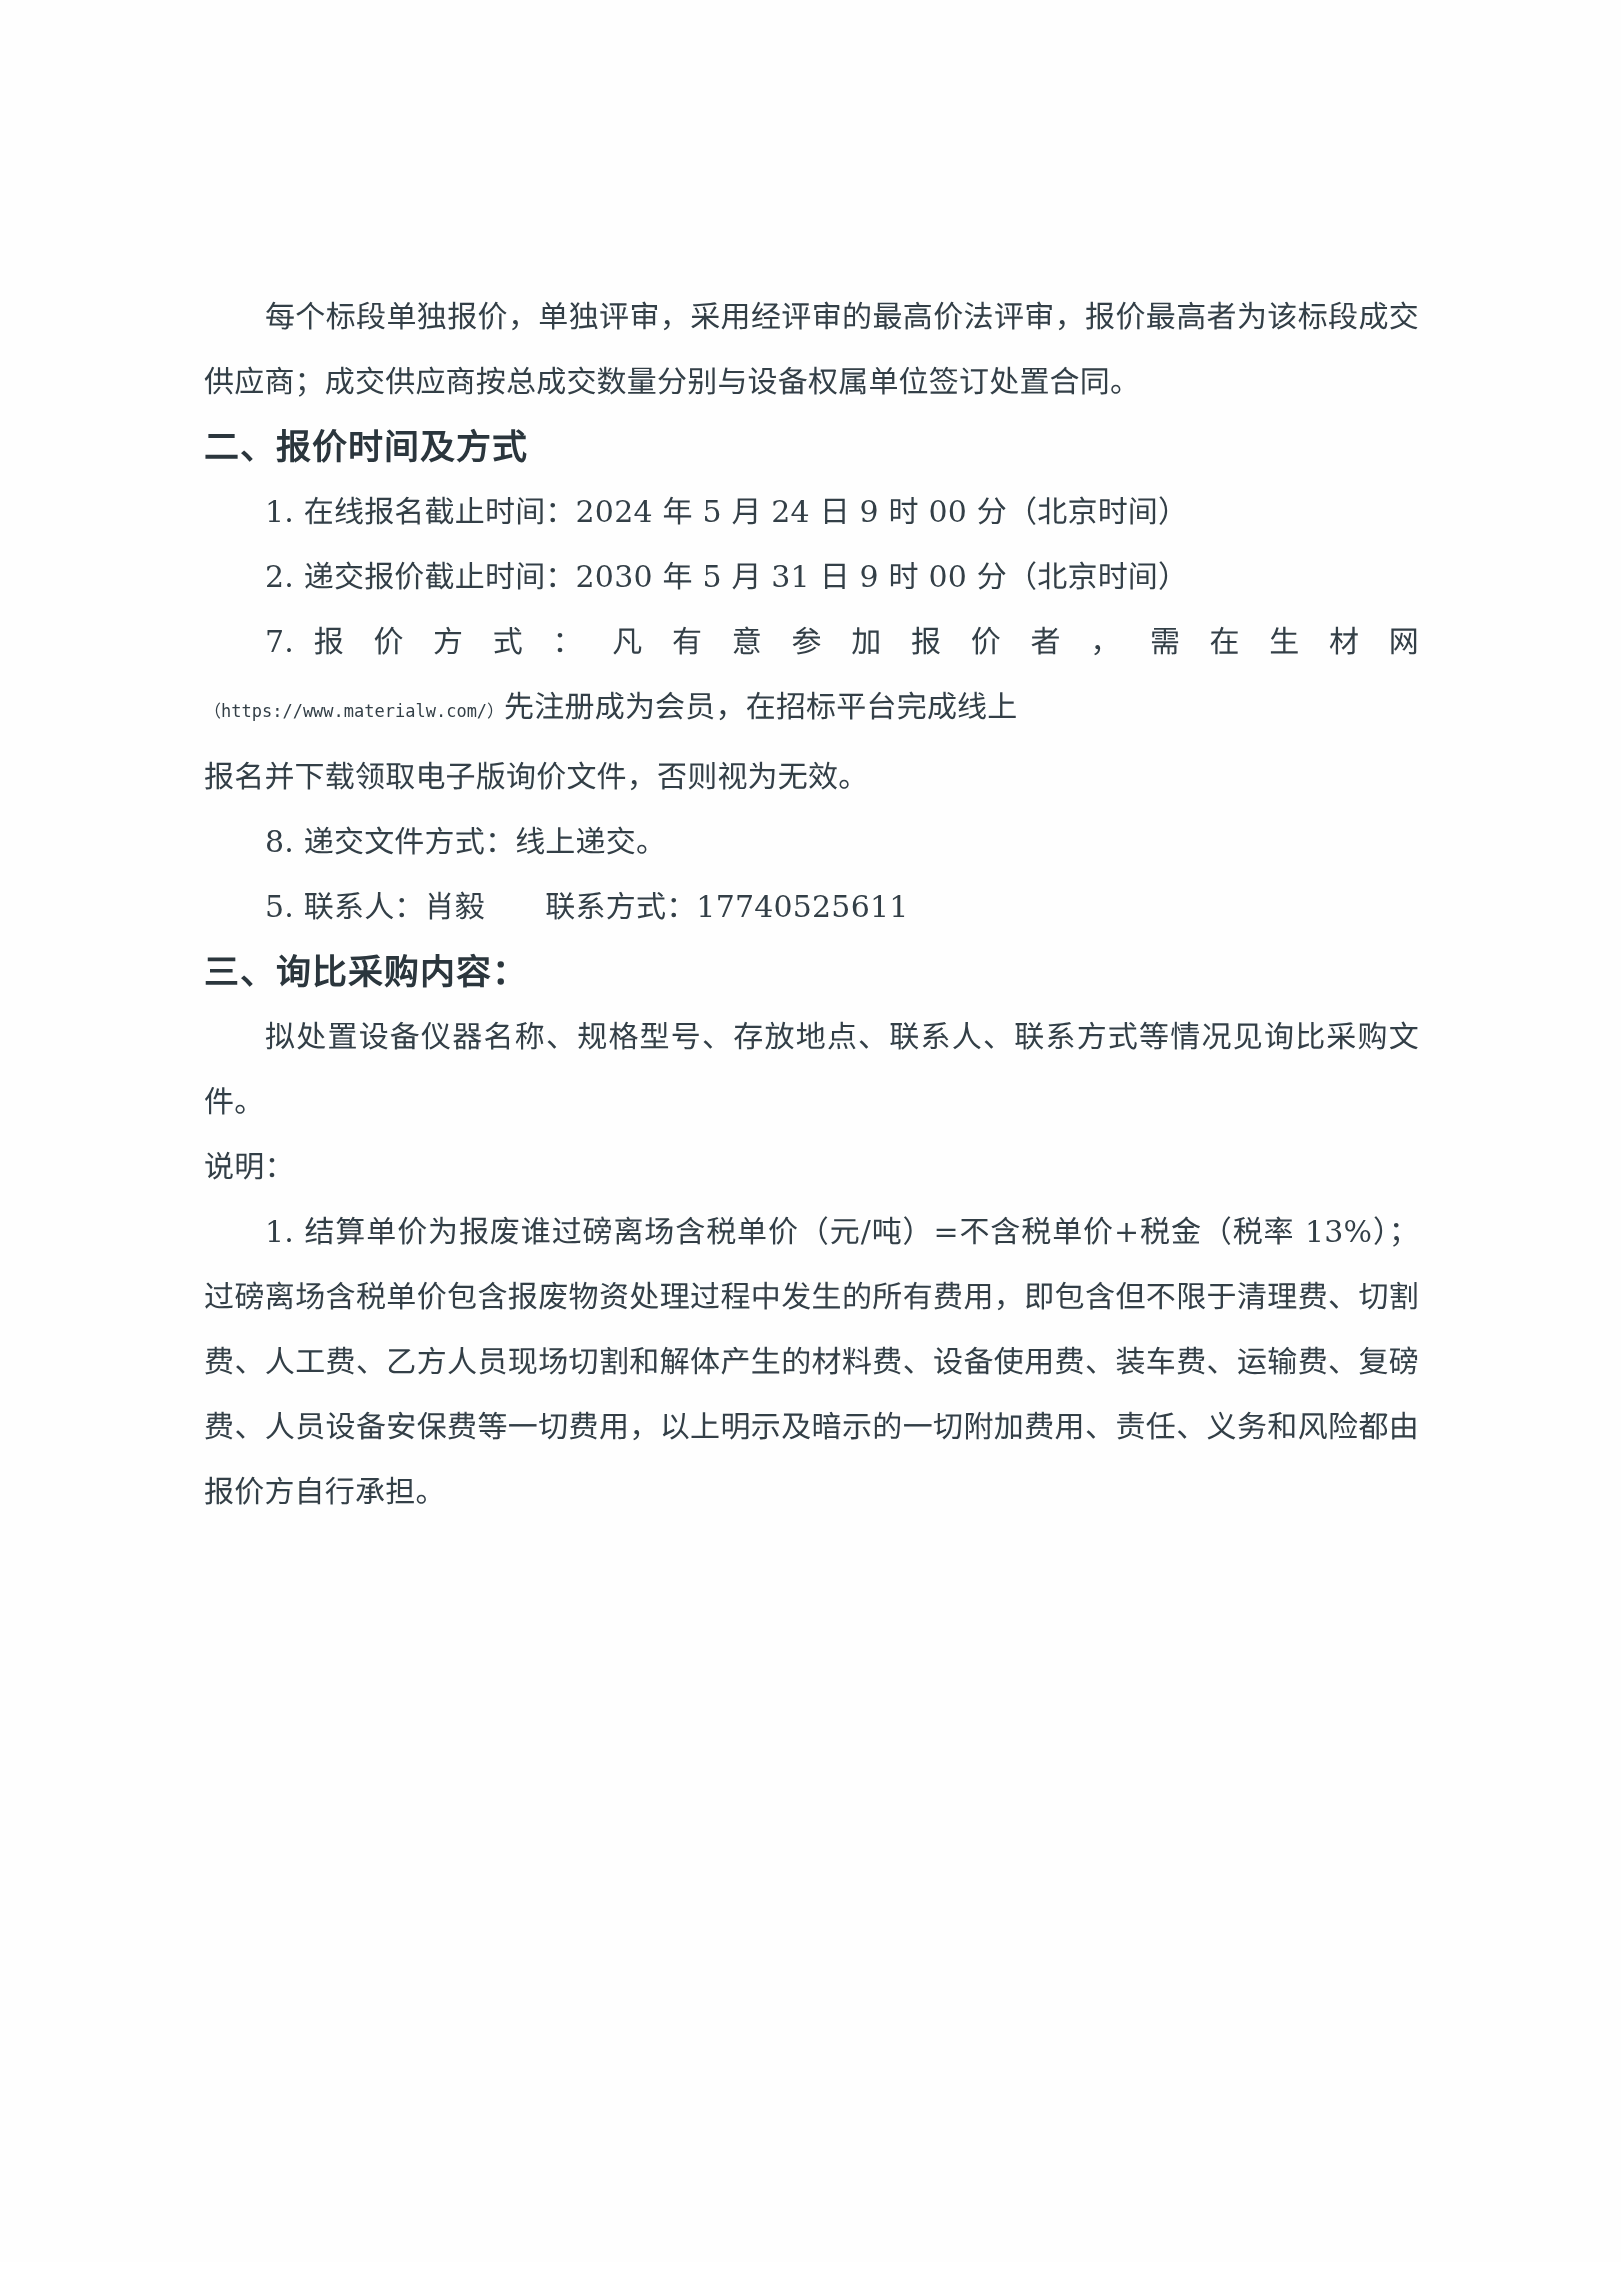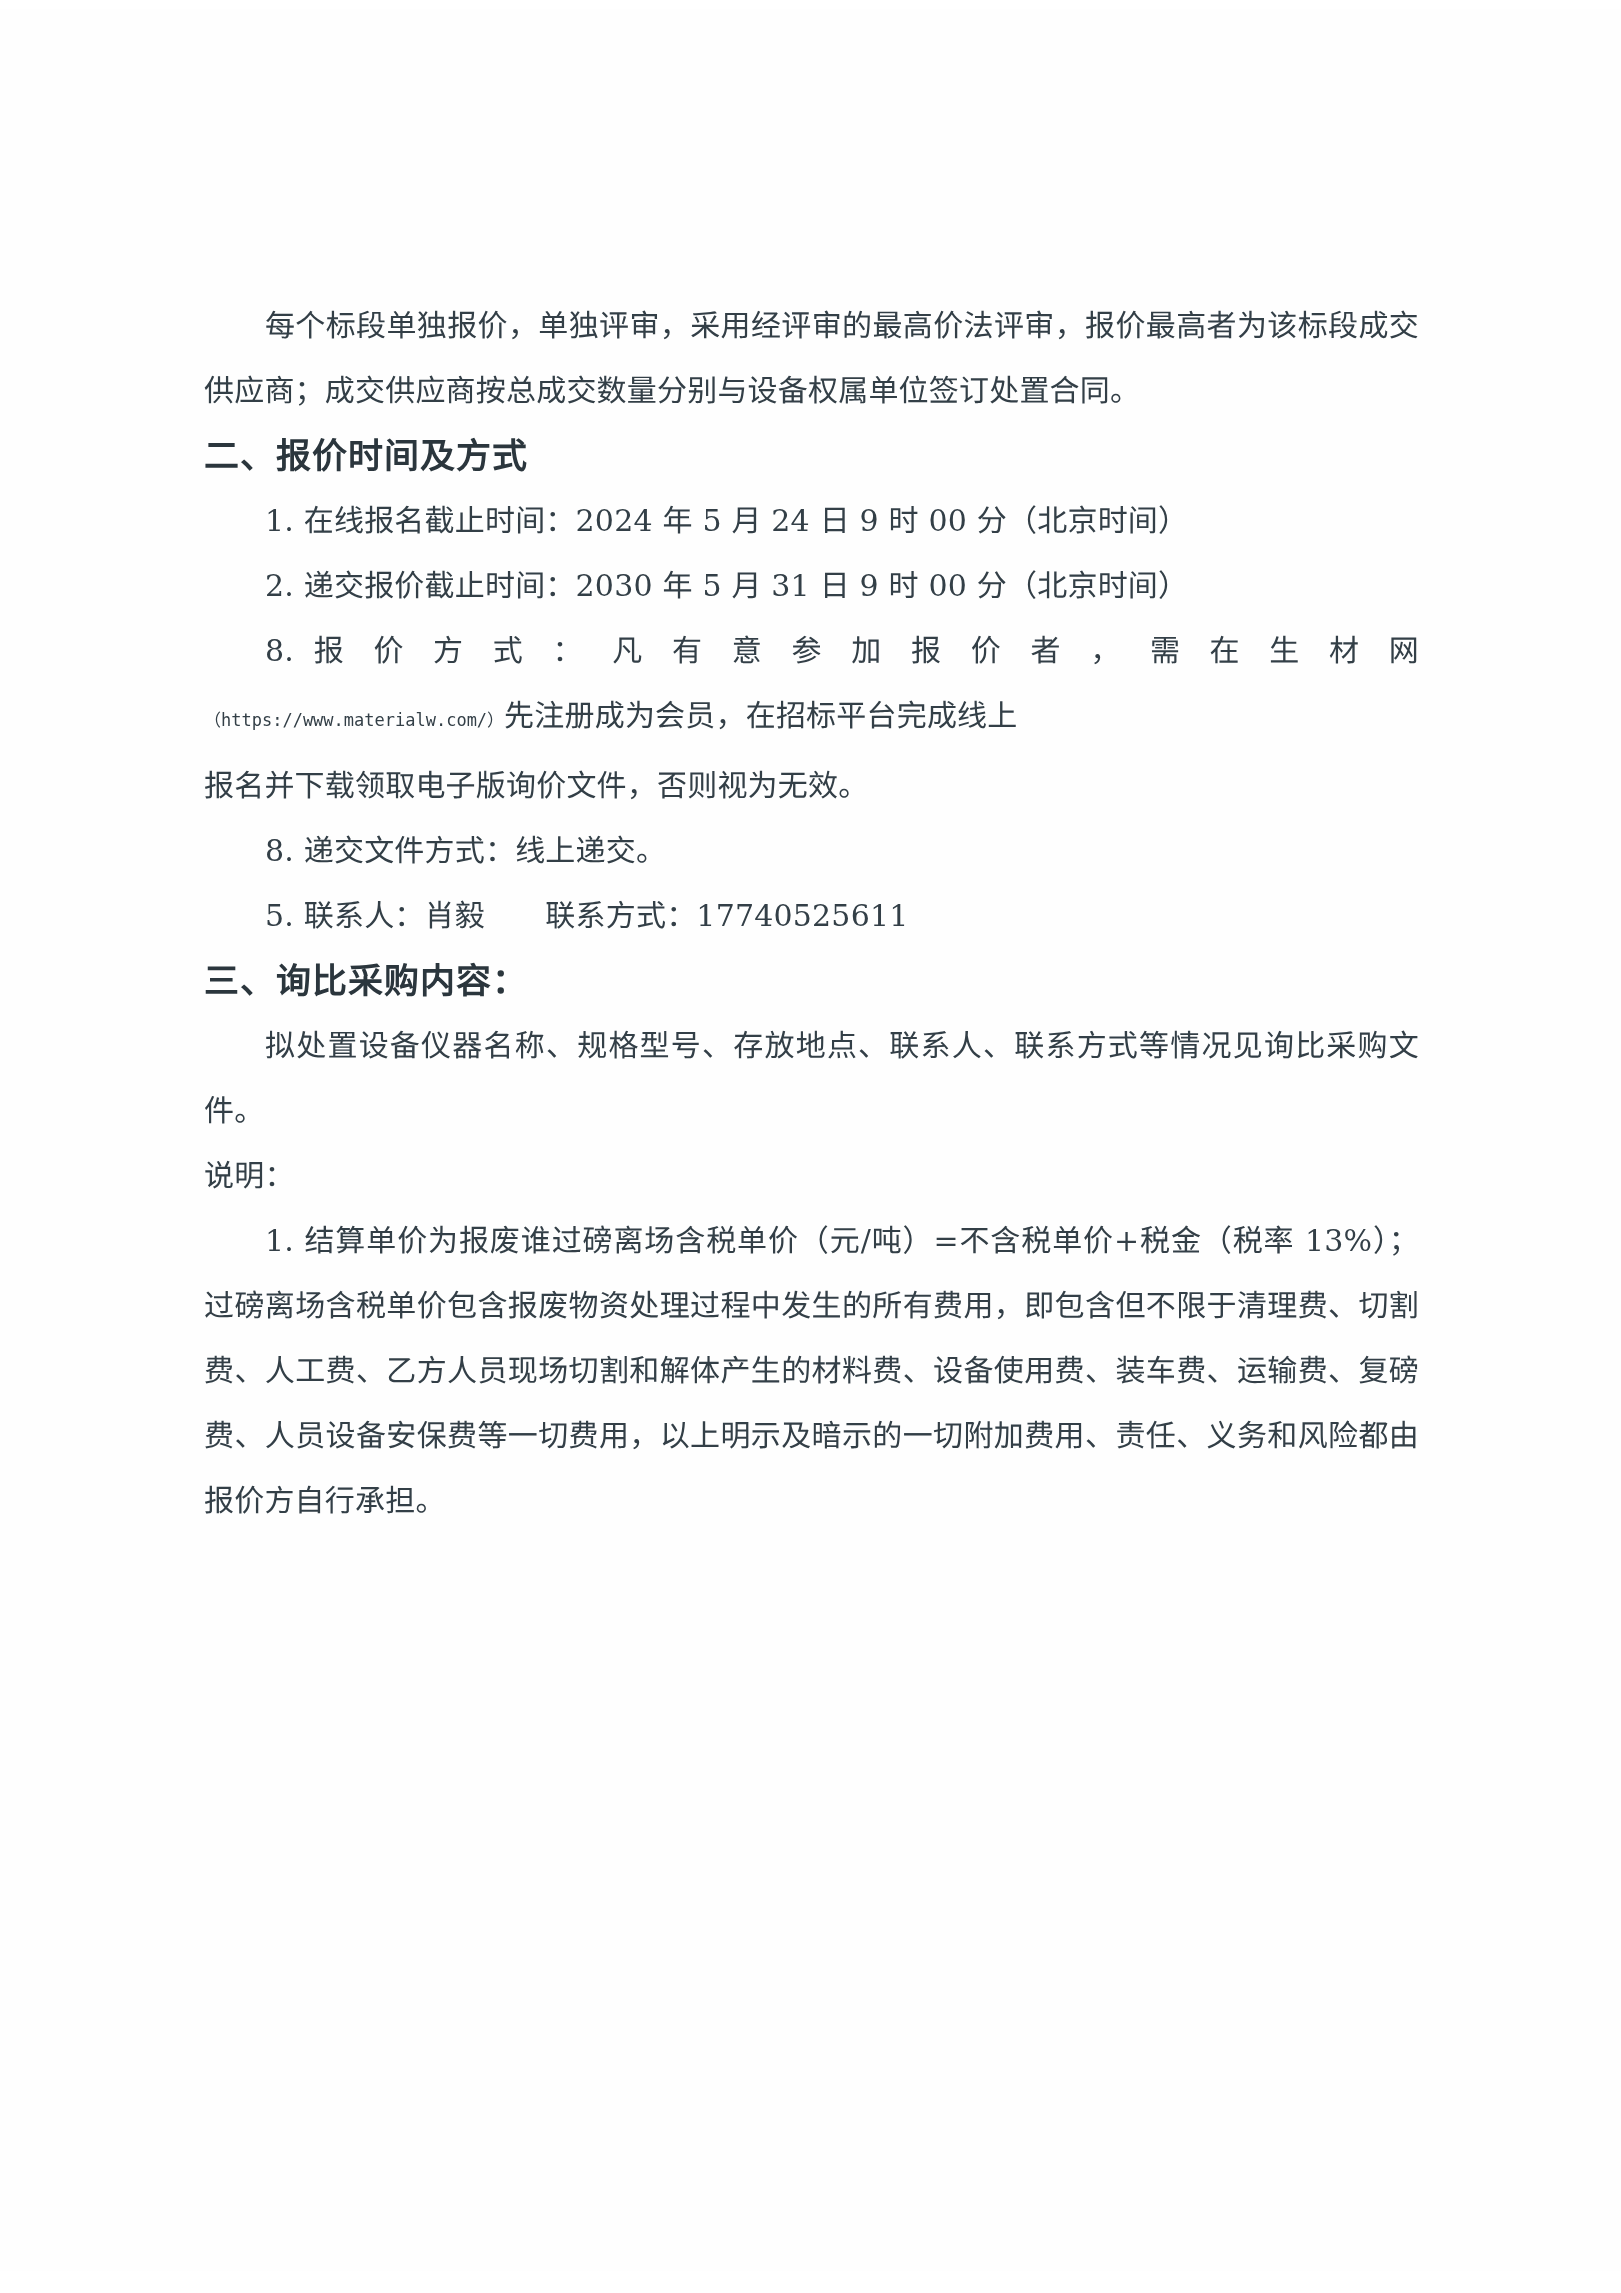--- a/index.html
+++ b/index.html
@@ -5,21 +5,21 @@
   html, body {
     margin: 0;
     padding: 0;
     background: #ffffff;
   }
   .page {
     position: relative;
     width: 1621px;
     height: 2262px;
     background: #fefefe;
-    margin: 9px auto;
+    margin: 0 auto;
     overflow: hidden;
     font-family: "DejaVu Serif", "Liberation Serif", serif;
     color: #2e3a42;
   }
   .content {
     position: absolute;
     left: 204px;
     top: 284px;
     width: 1215px;
   }
@@ -73,21 +73,21 @@
   <div class="content">
 
     <p class="indent para-block">每个标段单独报价，单独评审，采用经评审的最高价法评审，报价最高者为该标段成交供应商；成交供应商按总成交数量分别与设备权属单位签订处置合同。</p>
 
     <p class="heading">二、报价时间及方式</p>
 
     <p class="indent para-block">1. 在线报名截止时间：2024 年 5 月 24 日 9 时 00 分（北京时间）</p>
 
     <p class="indent para-block">2. 递交报价截止时间：2030 年 5 月 31 日 9 时 00 分（北京时间）</p>
 
-    <p class="indent justify-stretch para-block">8. 报 价 方 式 ： 凡 有 意 参 加 报 价 者 ， 需 在 生 材 网</p>
+    <p class="indent justify-stretch para-block">7. 报 价 方 式 ： 凡 有 意 参 加 报 价 者 ， 需 在 生 材 网</p>
 
     <p class="para-block"><span class="mono">（https://www.materialw.com/）</span><span>先注册成为会员，在招标平台完成线上</span></p>
 
     <p class="para-block">报名并下载领取电子版询价文件，否则视为无效。</p>
 
     <p class="indent para-block">8. 递交文件方式：线上递交。</p>
 
     <p class="indent para-block">5. 联系人：肖毅　　联系方式：17740525611</p>
 
     <p class="heading">三、询比采购内容：</p>

